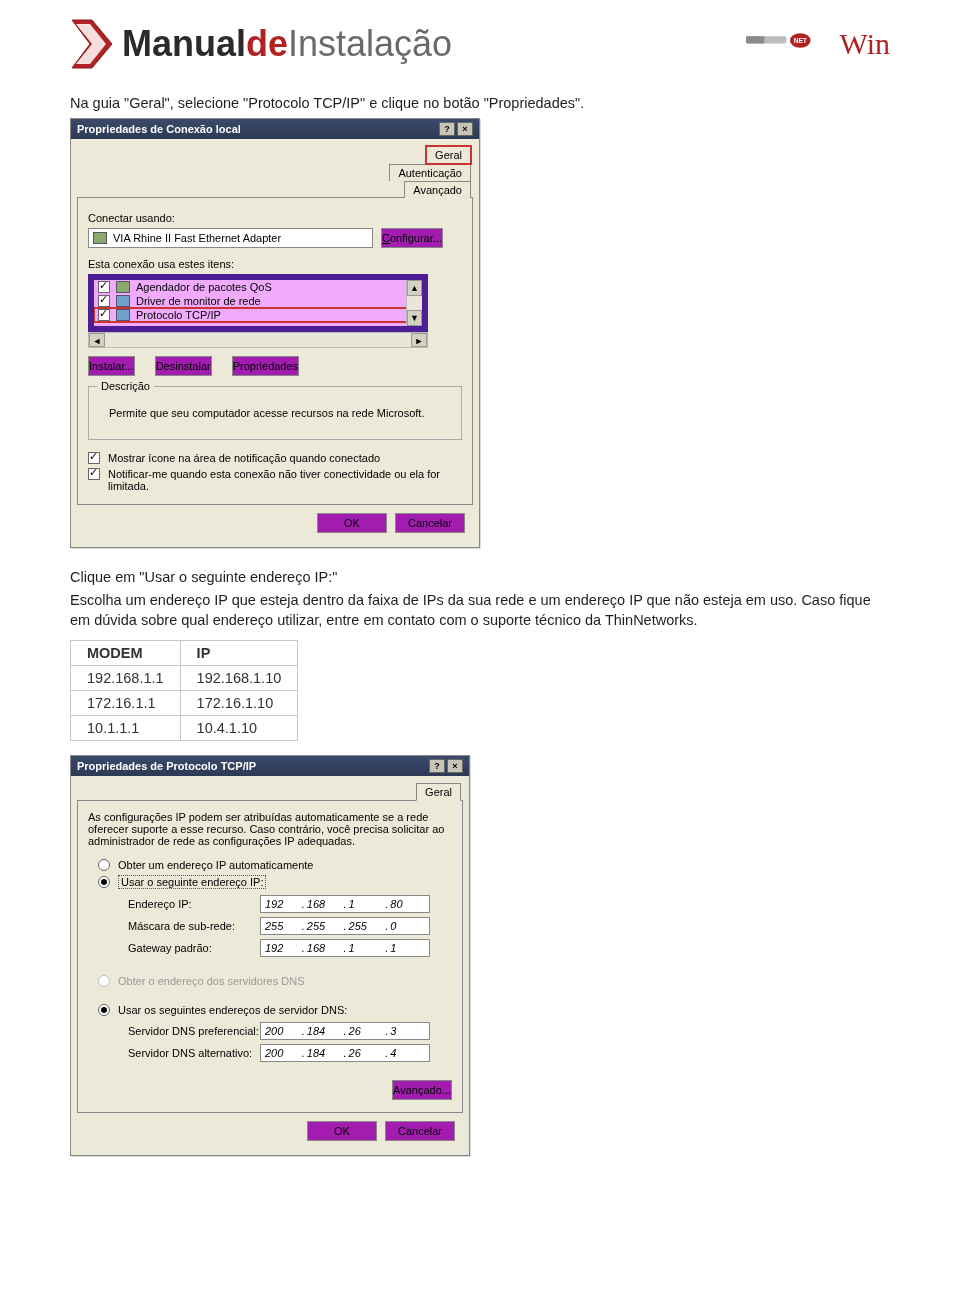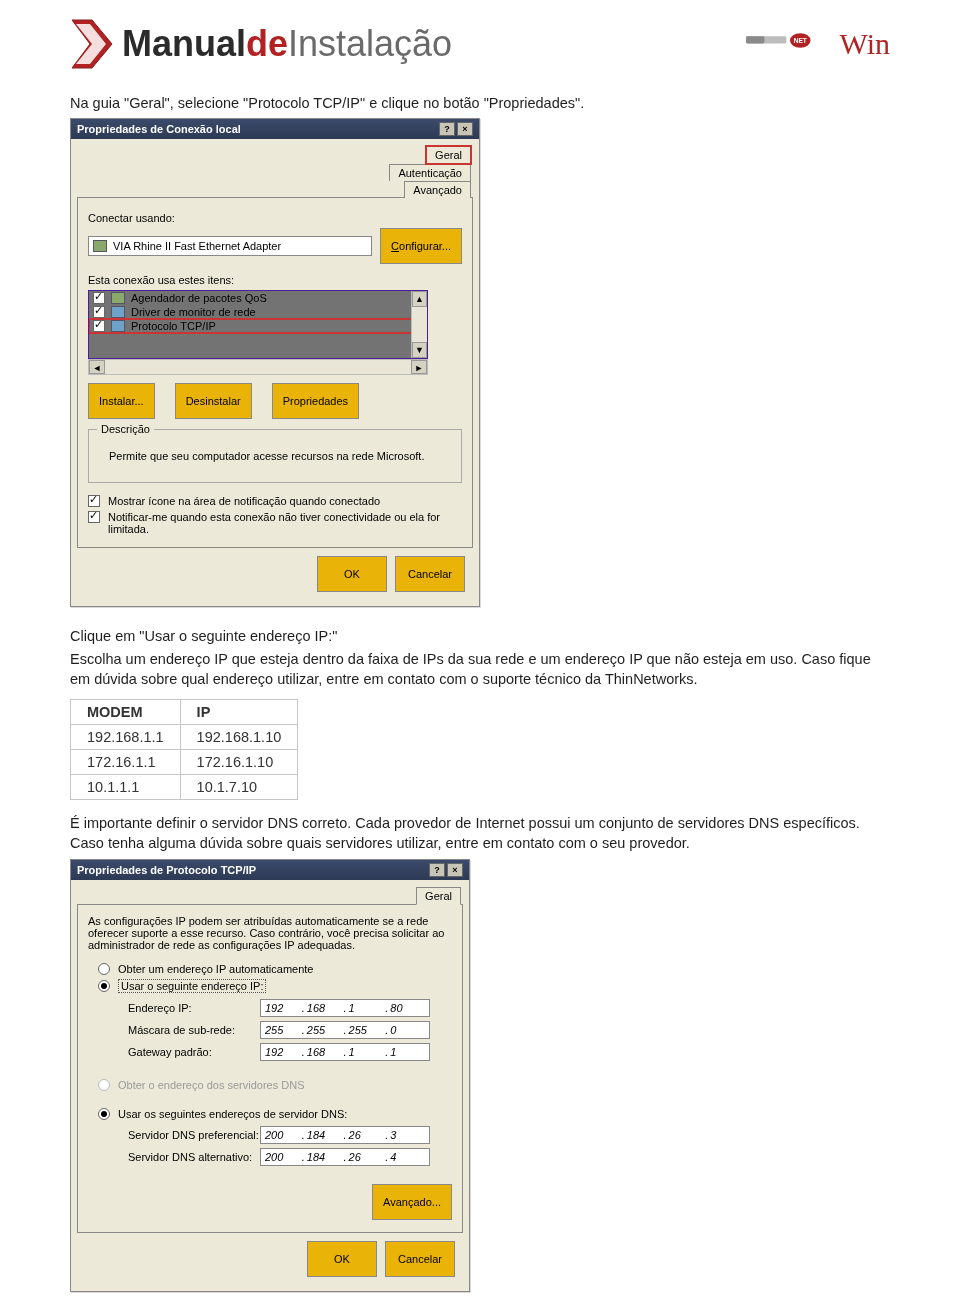--- a/index.html
+++ b/index.html
@@ -129,32 +129,32 @@
     border: 1px solid #888;
     background: #fff;
     padding: 2px 4px;
     display: flex;
     align-items: center;
     gap: 6px;
     height: 20px;
   }
   .inset.adapter { width: 285px; }
   .btn {
-    background: #eab308;
+    background: #a21caf;
     border: 1px solid #888;
-    padding: 1px 10px;
-    height: 36px;
+    padding: 1px 0;
+    height: 20px;
     font-family: Tahoma, Arial, sans-serif;
     font-size: 11px;
     cursor: pointer;
   }
   .listbox {
-    border: 1px solid #4c1d95;
-    background: #737373;
-    height: 69px;
+    border: 6px solid #4c1d95;
+    background: #f0abfc;
+    height: 58px;
     width: 340px;
     overflow: hidden;
     position: relative;
   }
   .listbox .li {
     display: flex;
     align-items: center;
     gap: 6px;
     padding: 1px 4px;
     font-size: 11px;
@@ -374,26 +374,25 @@
     <tr>
       <td>192.168.1.1</td>
       <td>192.168.1.10</td>
     </tr>
     <tr>
       <td>172.16.1.1</td>
       <td>172.16.1.10</td>
     </tr>
     <tr>
       <td>10.1.1.1</td>
-      <td>10.1.7.10</td>
+      <td>10.4.1.10</td>
     </tr>
   </tbody>
     </table>
 
-  <p class="body-text">É importante definir o servidor DNS correto. Cada provedor de Internet possui um conjunto de servidores DNS específicos. Caso tenha alguma dúvida sobre quais servidores utilizar, entre em contato com o seu provedor.</p>
 
   <div class="dialog dialog2" style="margin-top:6px">
     <div class="titlebar">
       <span>Propriedades de Protocolo TCP/IP</span>
       <div class="titlebar-icons">
         <div class="tbicon">?</div>
         <div class="tbicon">×</div>
       </div>
     </div>
     <div class="body">

